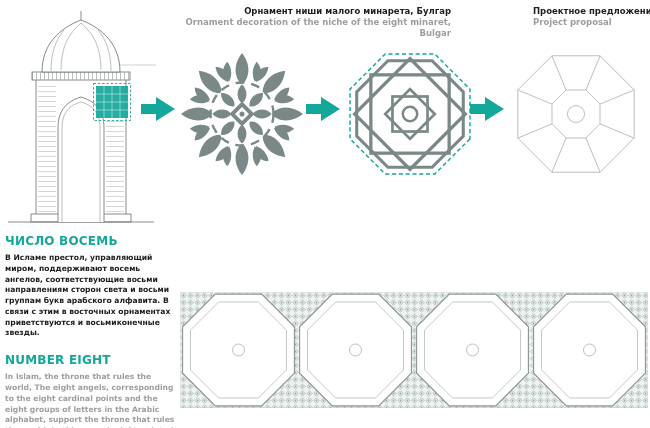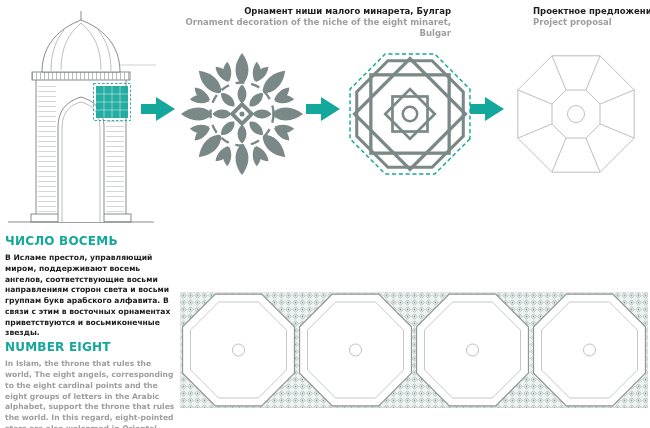--- a/index.html
+++ b/index.html
@@ -35,21 +35,21 @@
   svg { display: block; width: 100%; height: 100%; }
 
   
   .text-col { left: 5px; top: 234px; width: 172px; }
   .text-col .sub-hdr {
     font-size: 12px; font-weight: 700; color: #14a79b;
     letter-spacing: 0.2px; margin-bottom: 5px;
   }
   .text-col .body-ru {
     font-size: 7.6px; font-weight: 700; color: #1d1d1d;
-    line-height: 1.42; margin-bottom: 1px;
+    line-height: 1.42; margin-bottom: 14px;
   }
   .text-col .body-en {
     font-size: 7.6px; font-weight: 700; color: #9e9e9e;
     line-height: 1.42;
   }
 </style>
 </head>
 <body>
 
 <div class="board">

